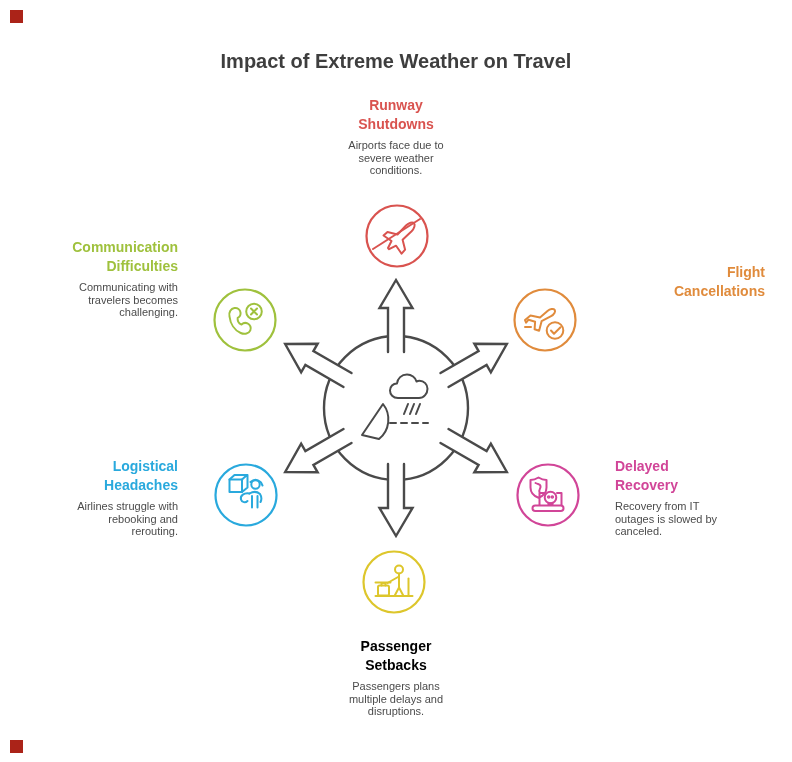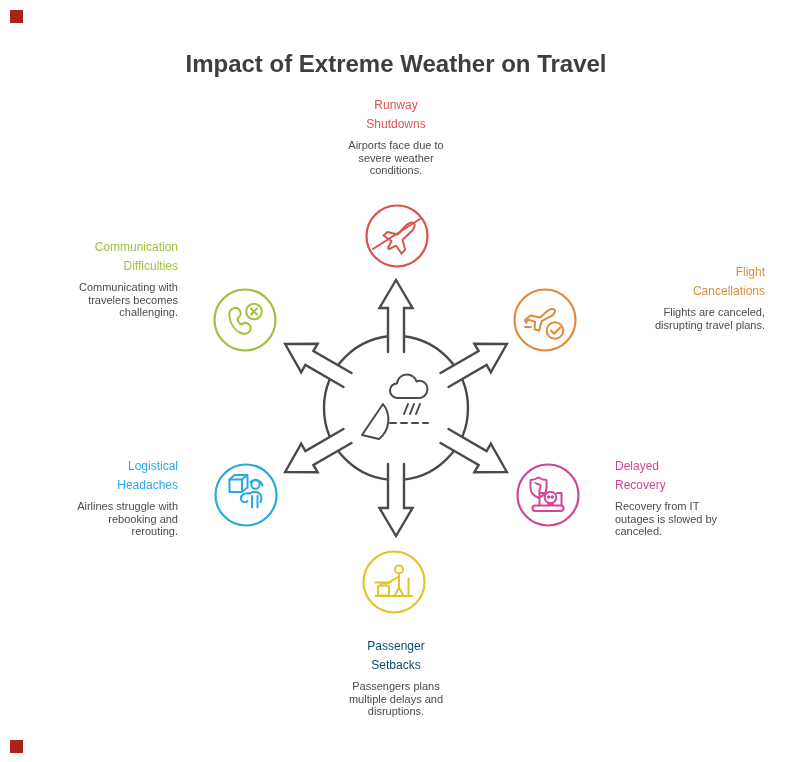--- a/index.html
+++ b/index.html
@@ -2,23 +2,23 @@
 <html><head>
 <meta charset="utf-8">
 <style>
   html,body{margin:0;padding:0;background:#fff;}
   .canvas{position:relative;width:792px;height:762px;background:#ffffff;overflow:hidden;
           font-family:"Liberation Sans",sans-serif;}
   .corner-square{position:absolute;width:13px;height:13px;}
   .cs-tl{left:10px;top:10px;}
   .cs-bl{left:10px;top:740px;}
   .page-title{position:absolute;left:0;top:50px;width:100%;text-align:center;
-              font-size:24px;font-weight:bold;color:#3e3e3e;letter-spacing:0px;}
+              font-size:20px;font-weight:bold;color:#3e3e3e;letter-spacing:0px;}
   .sec{position:absolute;}
-  .sec .heading{font-size:12px;font-weight:400;line-height:19px;white-space:pre-line;}
+  .sec .heading{font-size:14px;font-weight:700;line-height:19px;white-space:pre-line;}
   .sec .desc{margin-top:5px;font-size:11px;line-height:12.5px;color:#4b4b4b;white-space:pre-line;}
   .sec-runway{left:286px;top:96px;width:220px;text-align:center;}
   .sec-flight{left:615px;top:263px;width:150px;text-align:right;}
   .sec-delayed{left:615px;top:457px;width:150px;text-align:left;}
   .sec-passenger{left:286px;top:637px;width:220px;text-align:center;}
   .sec-logistical{left:28px;top:457px;width:150px;text-align:right;}
   .sec-communication{left:28px;top:238px;width:150px;text-align:right;}
   .icon{position:absolute;width:66px;height:66px;}
   .ic-runway{left:364px;top:203px;}
   .ic-flight{left:512px;top:287px;}
@@ -150,34 +150,32 @@
     <div class="heading" style="color: rgb(217, 83, 79);">Runway
 Shutdowns</div>
     <div class="desc">Airports face due to
 severe weather
 conditions.</div>
   </div>
 
   <div class="sec sec-flight">
     <div class="heading" style="color: rgb(224, 139, 60);">Flight
 Cancellations</div>
-    <div class="desc">Flights are canceled,
-disrupting travel plans.</div>
   </div>
 
   <div class="sec sec-delayed">
     <div class="heading" style="color: rgb(209, 69, 152);">Delayed
 Recovery</div>
     <div class="desc">Recovery from IT
 outages is slowed by
 canceled.</div>
   </div>
 
   <div class="sec sec-passenger">
-    <div class="heading" style="color: #0c4a6e; text-align: center;">Passenger
+    <div class="heading" style="color: #000000; text-align: center;">Passenger
 Setbacks</div>
     <div class="desc">Passengers plans
 multiple delays and
 disruptions.</div>
   </div>
 
   <div class="sec sec-logistical">
     <div class="heading" style="color: rgb(41, 169, 221);">Logistical
 Headaches</div>
     <div class="desc">Airlines struggle with

